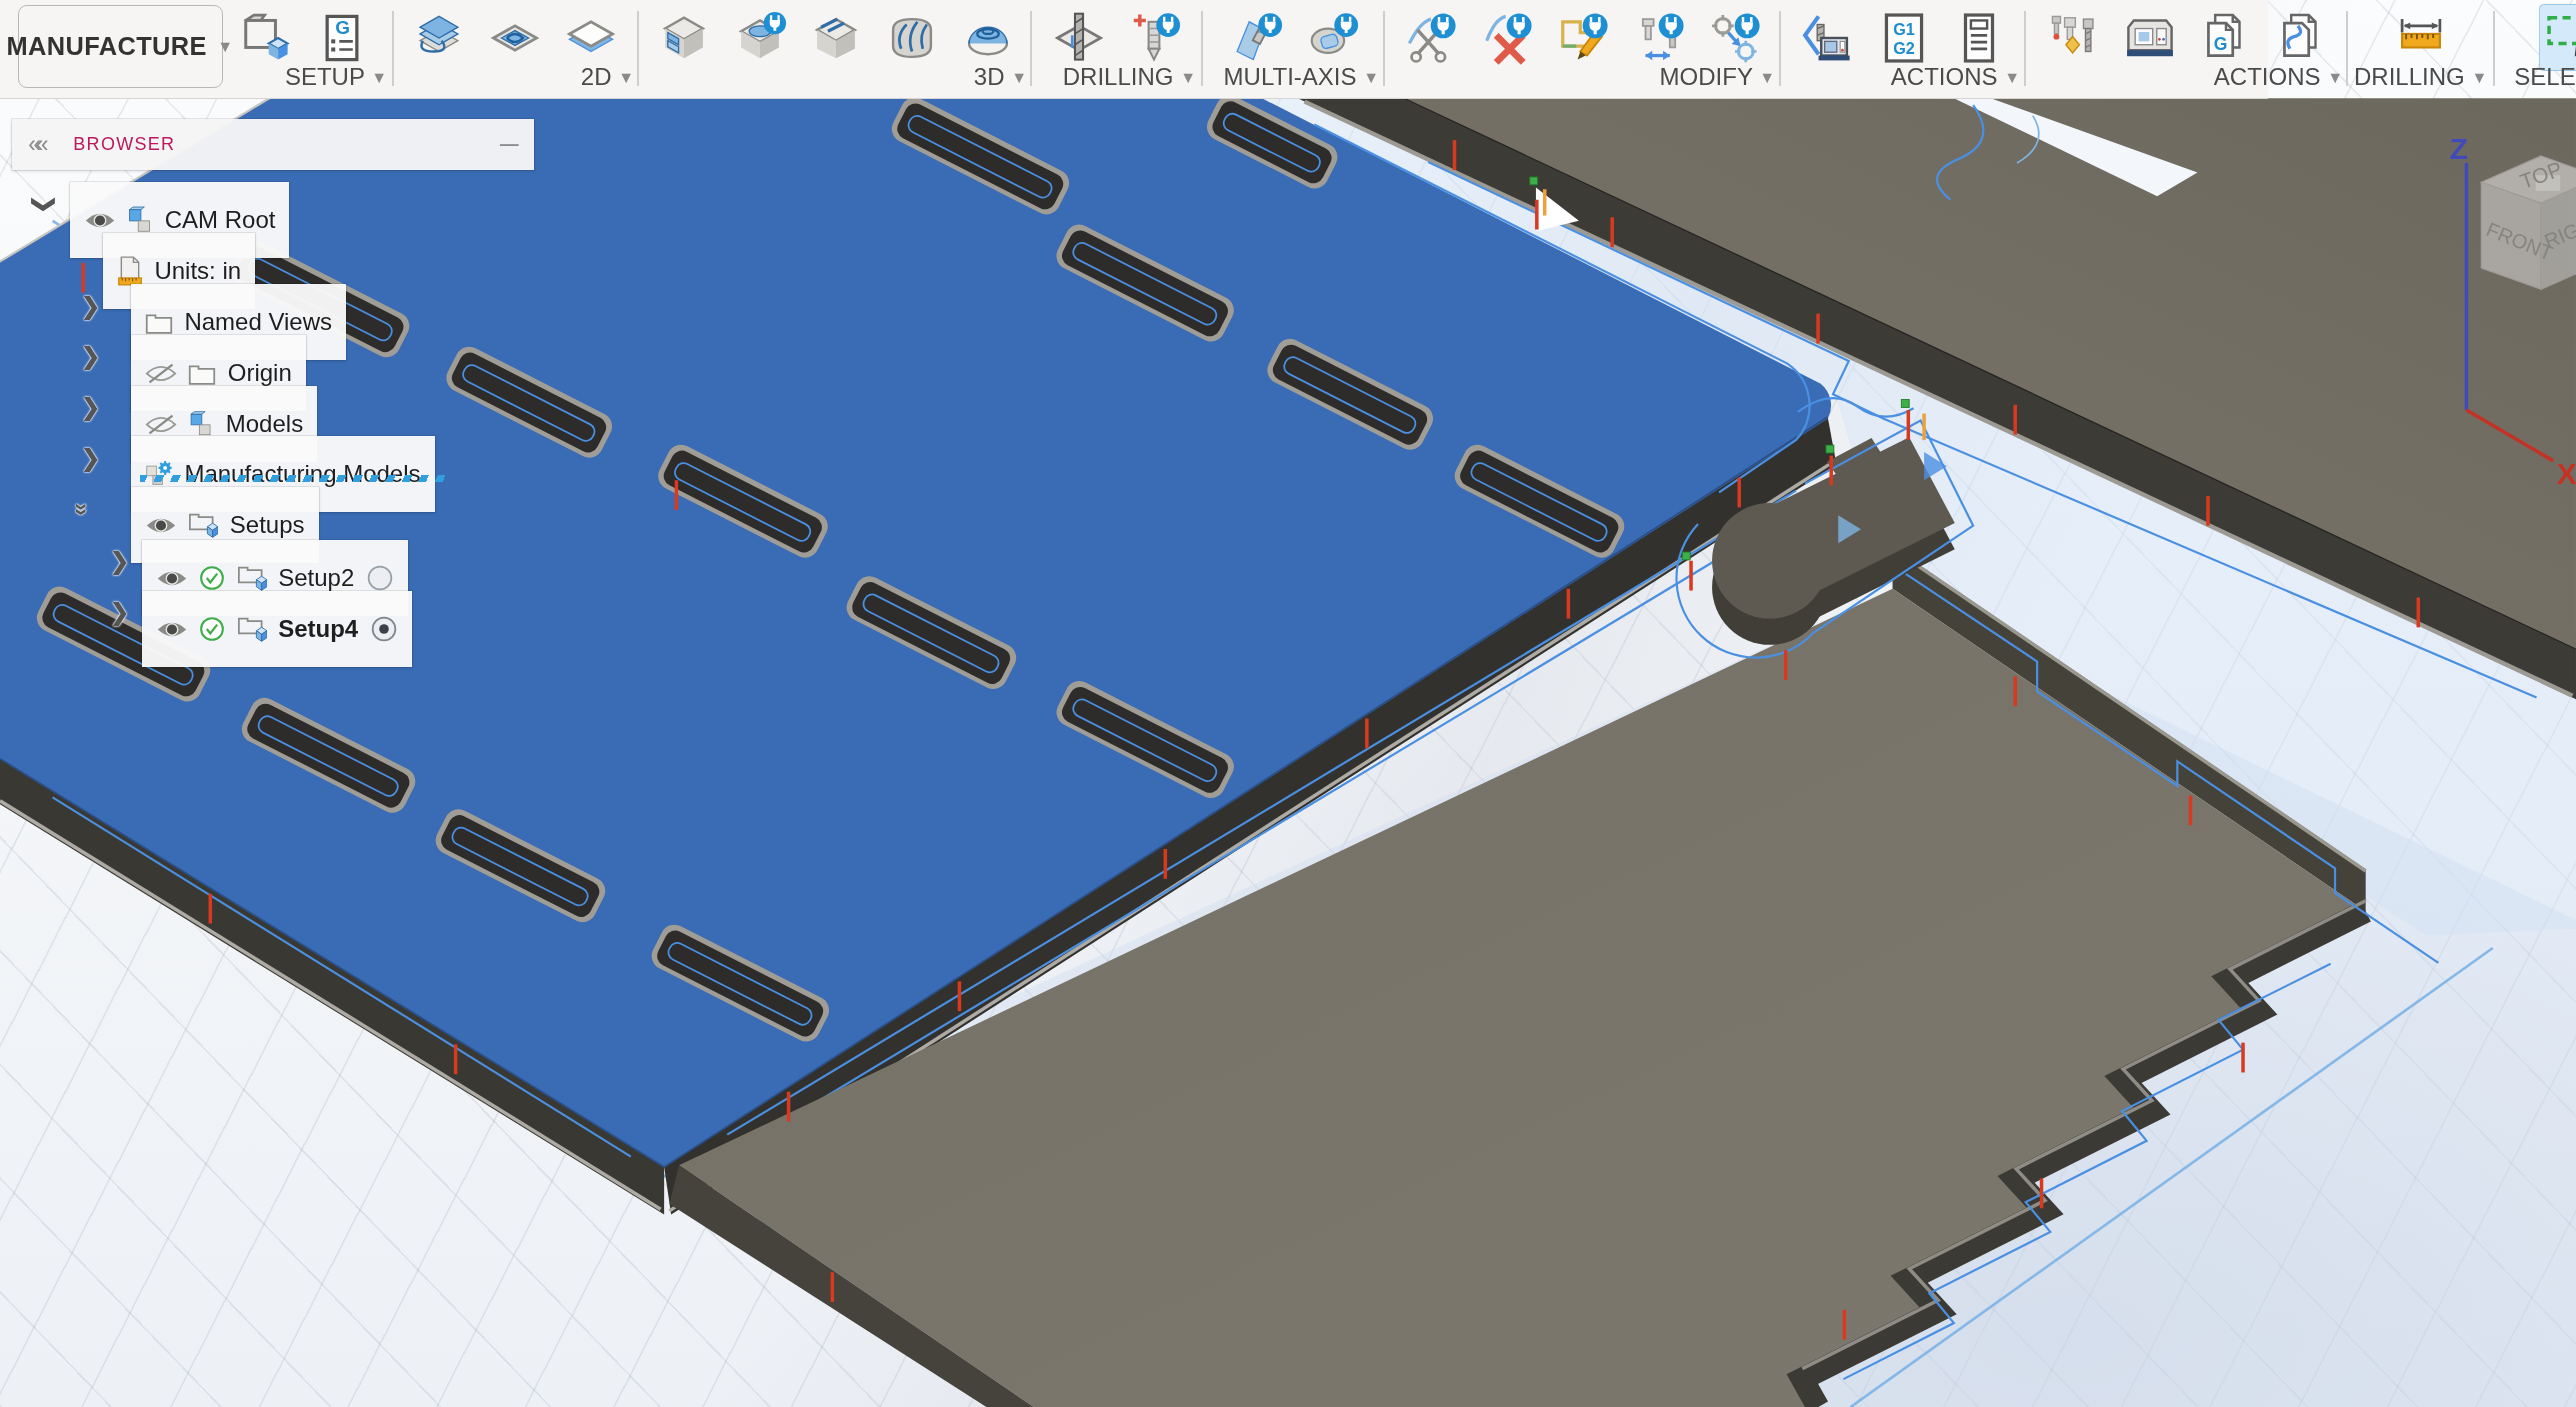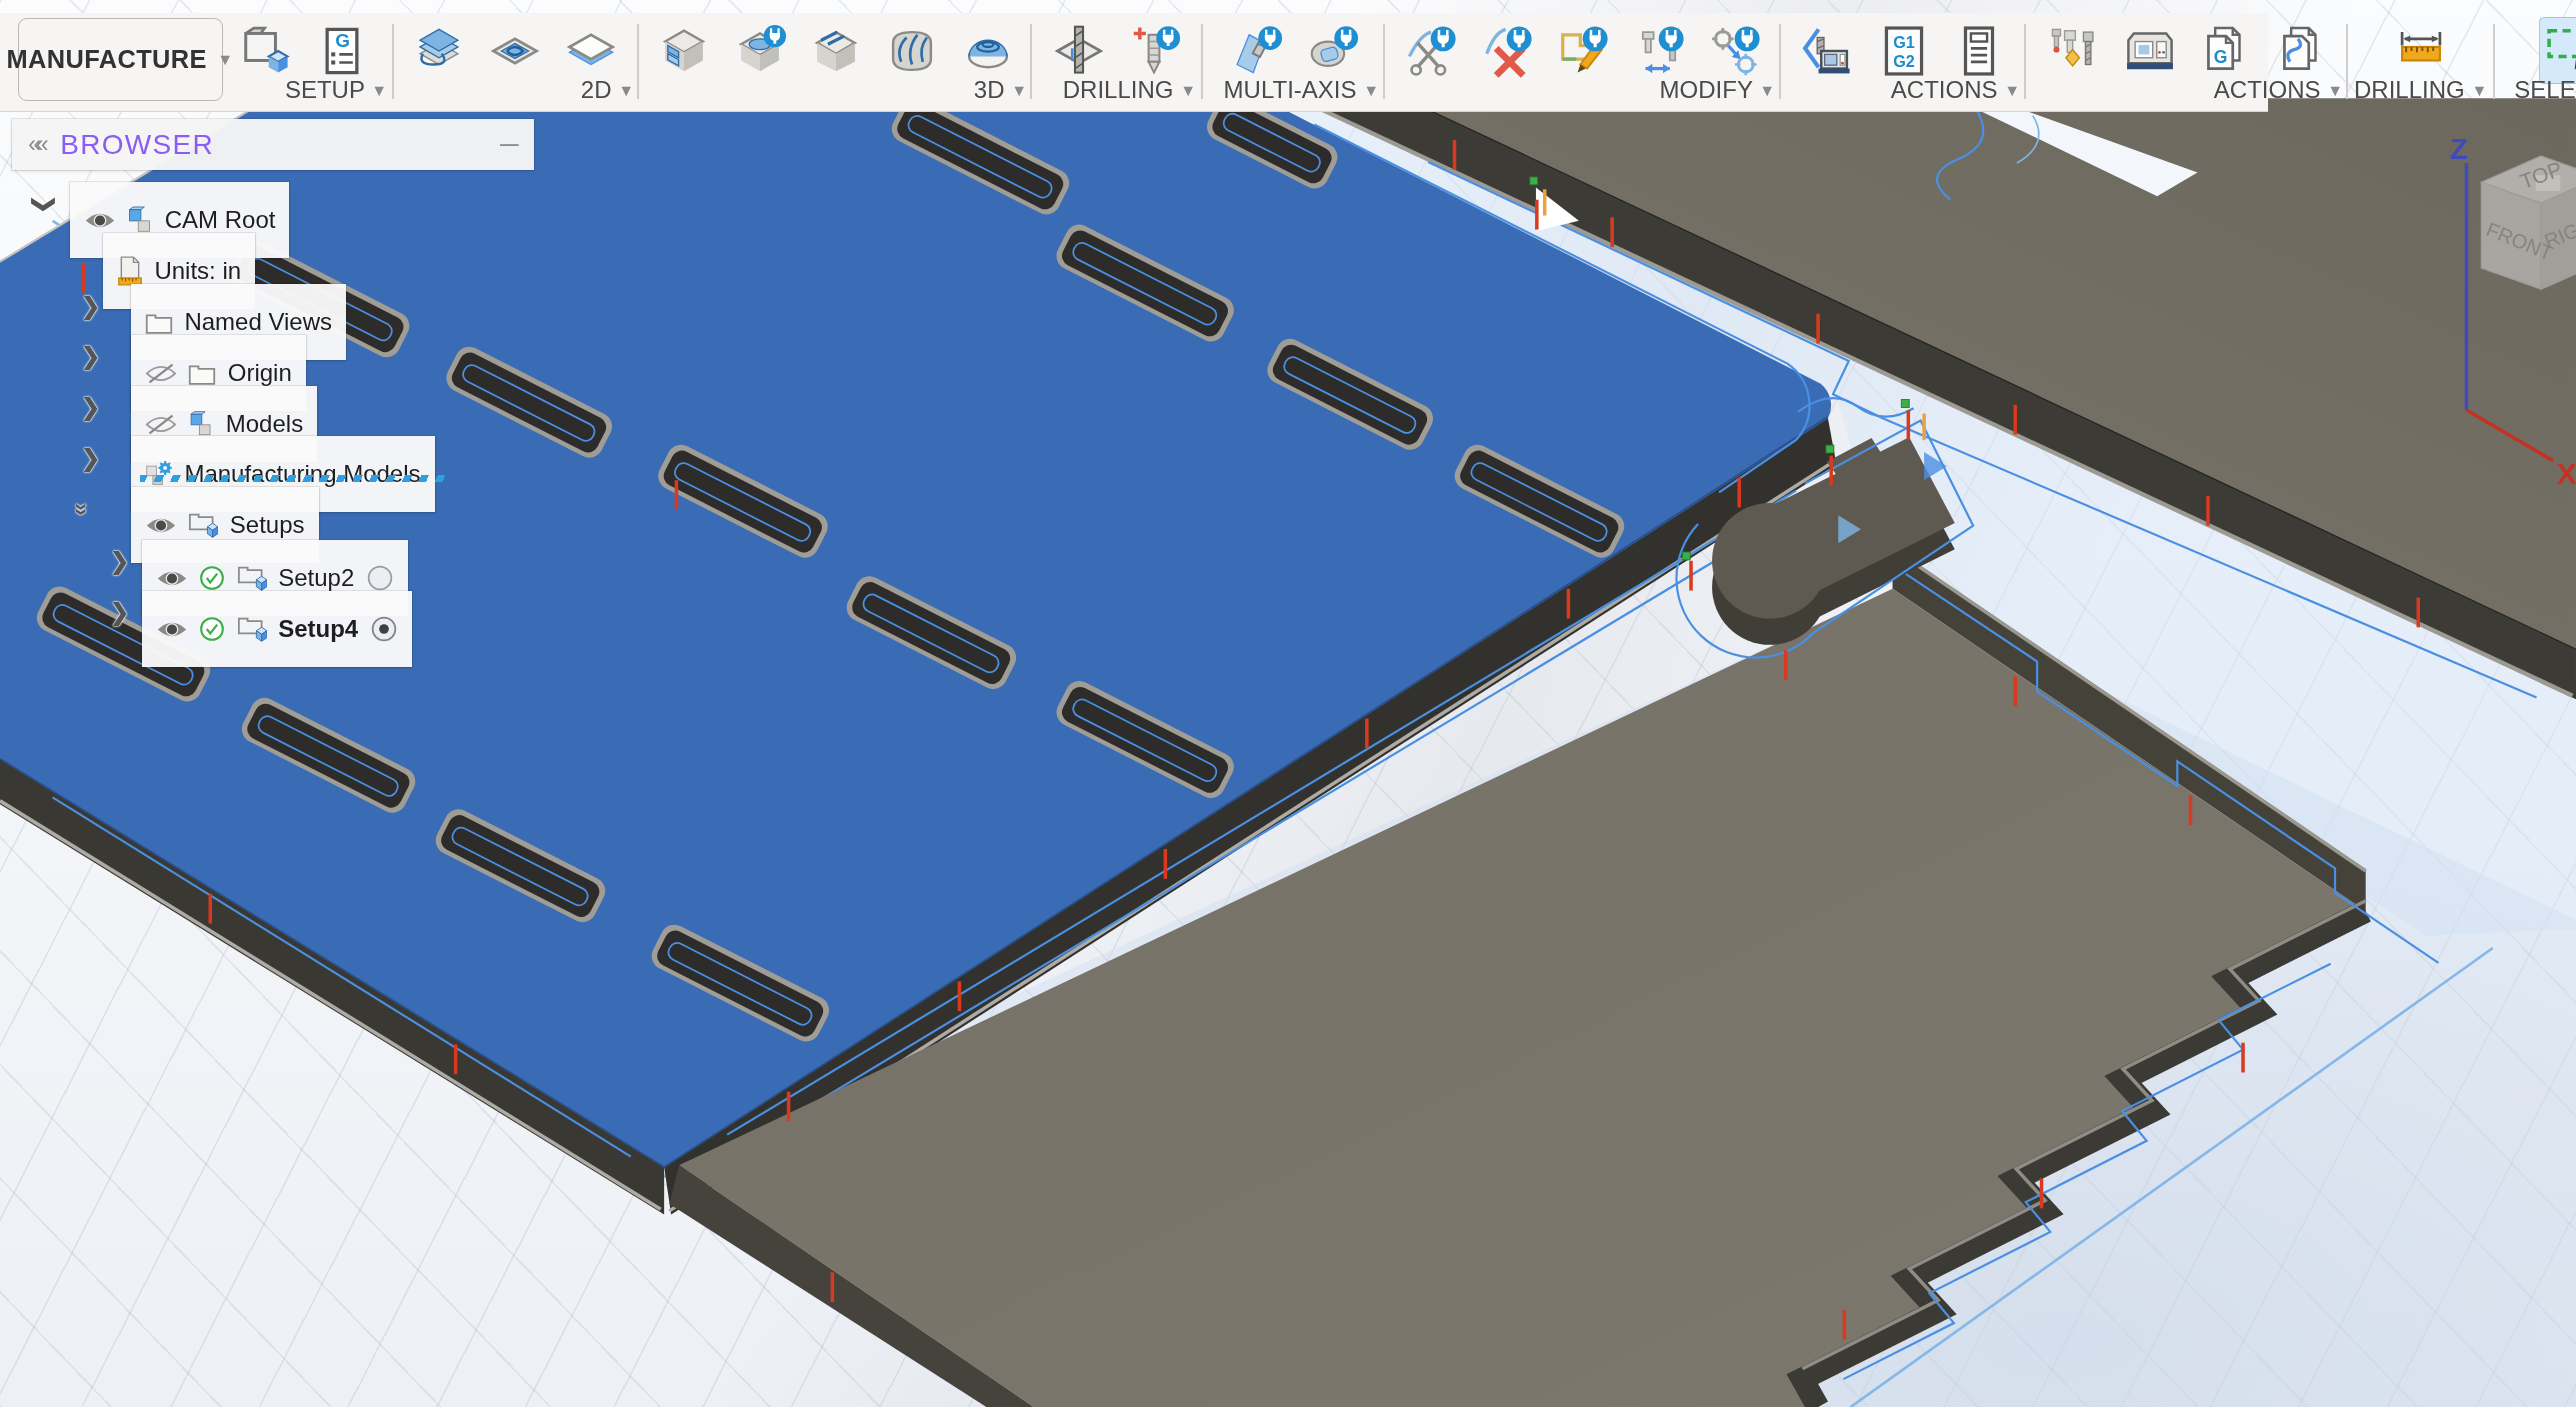--- a/index.html
+++ b/index.html
@@ -9,35 +9,35 @@
   
   #bg{position:absolute;inset:0;background:
     radial-gradient(1665px 876px at 80% 95%, rgba(185,195,212,.38), transparent 62%),
     linear-gradient(115deg, rgba(255,255,255,0) 42%, rgba(198,203,214,.30) 57%, rgba(255,255,255,0) 73%),
     repeating-linear-gradient(46deg, rgba(140,150,165,.17) 0 1.8px, transparent 1.8px 79px),
     repeating-linear-gradient(117deg, rgba(140,150,165,.17) 0 1.8px, transparent 1.8px 79px),
     linear-gradient(180deg,#fbfcfd,#edf0f5);}
   #scene{position:absolute;inset:0;z-index:1}
 
   
-  .toolbar{position:absolute;top:13px;left:0;width:2268px;height:98px;background:#f6f5f4;border-bottom:0.9px solid #d6d5d3;z-index:30}
+  .toolbar{position:absolute;top:0;left:0;width:2268px;height:98px;background:#f6f5f4;border-bottom:0.9px solid #d6d5d3;z-index:30}
   .ws-box{position:absolute;left:17.5px;top:5.3px;width:203px;height:81px;border:1.8px solid #b9b7b4;border-radius:8.8px;display:flex;align-items:center;justify-content:center;gap:10.5px;font-size:25.4px;font-weight:bold;letter-spacing:0.4px;color:#333;background:#f6f5f4;cursor:pointer}
   .tb-group{position:absolute;top:0;height:98px}
   .tb-icons{display:flex;gap:8.8px;justify-content:center;padding-top:4.4px}
   .tb-icon{width:67px;height:67px;display:flex;align-items:center;justify-content:center;border-radius:5.3px;cursor:pointer}
   .tb-icon.sel{background:#d4e9f9;box-shadow:0 0 0 0.9px #9cc6e8 inset}
   .tb-label{position:absolute;bottom:7px;width:100%;text-align:right;font-size:24px;color:#4a4a4a;white-space:nowrap;cursor:pointer}
   .caret{font-size:16px;color:#8a8a8a;vertical-align:1.8px}
   .tb-sep{position:absolute;top:10.5px;width:1.8px;height:75px;background:#cfcecc}
 
   
   .browser{position:absolute;left:0;top:0;z-index:20}
   .br-head{position:absolute;left:12.3px;top:119px;width:522px;height:51px;background:rgba(245,245,245,.97);
     box-shadow:0 0 0 0.9px rgba(0,0,0,.10),0 1.8px 3.5px rgba(0,0,0,.12);display:flex;align-items:center;padding:0 16px;box-sizing:border-box}
-  .br-title{font-size:28px;letter-spacing:1.3px;color:#8b5cf6;margin-left:17px}
+  .br-title{font-size:18px;letter-spacing:1.3px;color:#be185d;margin-left:30px}
   .chip{position:absolute;height:44px;display:flex;align-items:center;gap:11.4px;padding:16px 14px;
     background:rgba(250,250,250,.96);box-shadow:0 0 0 0.9px rgba(0,0,0,.08),0 0.9px 2.6px rgba(0,0,0,.18);
     font-size:24px;color:#1e1e1e;white-space:nowrap}
   .chev{position:absolute;font-size:23px;font-weight:bold;color:#555;text-shadow:0 0 2.6px #fff,0 0 1.8px #fff,0 0 0.9px #fff;cursor:pointer}
   .chev.down{transform:rotate(90deg)}
   .dash-underline{position:absolute;height:7px;background:repeating-linear-gradient(115deg,#2f9fe0 0 7px,transparent 7px 15px)}
   .bold{font-weight:bold}
 </style>
 </head>
 <body>

